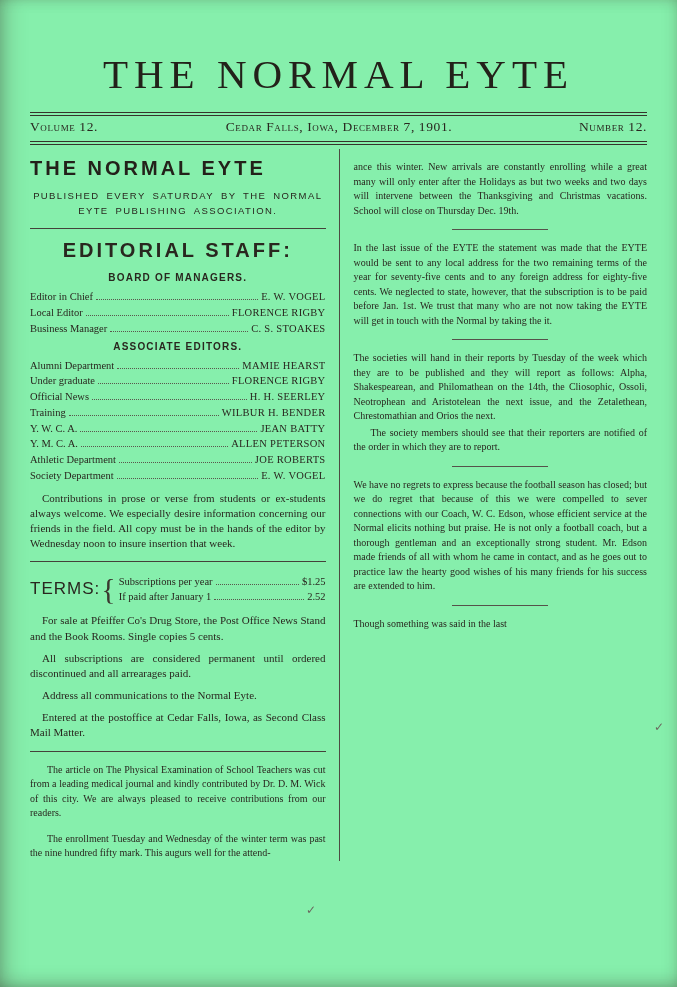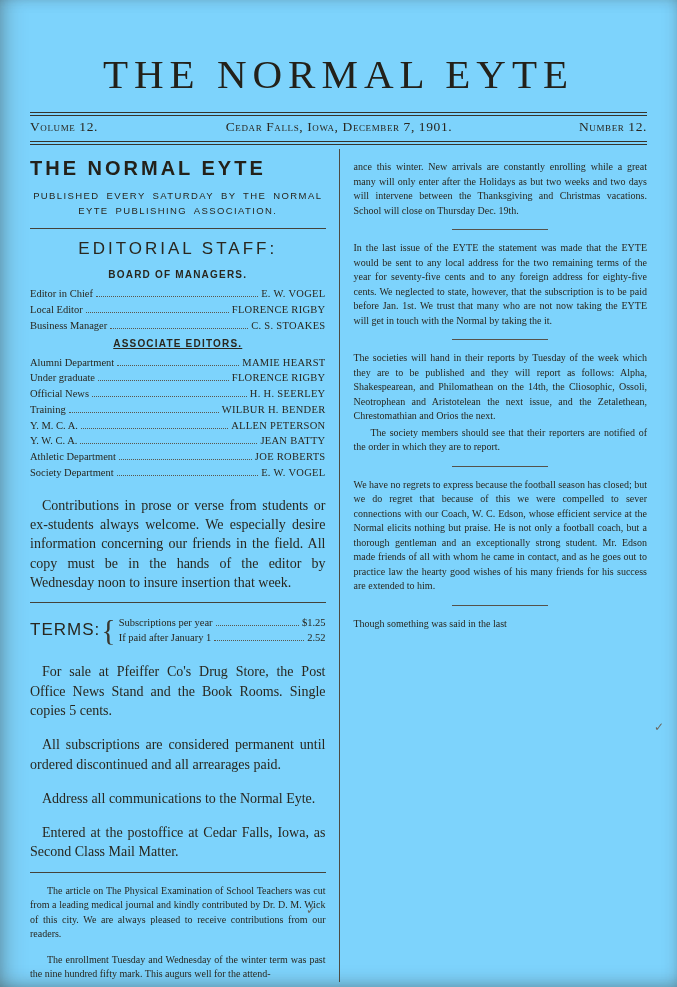--- a/index.html
+++ b/index.html
@@ -1,19 +1,19 @@
 <!DOCTYPE html>
 <html><head>
 <meta charset="utf-8">
 <style>
   * { margin:0; padding:0; box-sizing:border-box; }
   html,body { background:#d8d5cc; }
   .page {
     position:relative; width:677px; height:987px; margin:0 auto;
-    background:#7dd3fc; color:#29271f;
+    background:#86efac; color:#29271f;
     font-family:"Liberation Serif","DejaVu Serif",serif;
     overflow:hidden;
     box-shadow: inset 16px 0 24px -16px rgba(60,55,45,.5),
                 inset -10px 0 18px -14px rgba(60,55,45,.35),
                 inset 0 -14px 20px -14px rgba(60,55,45,.4),
                 inset 0 10px 16px -14px rgba(60,55,45,.25);
   }
   .masthead { padding-top:50px; text-align:center; }
   .masthead-title { font-size:41px; font-weight:normal; letter-spacing:6px; color:#23211a; }
   .rule-double { height:4px; border-top:1px solid #35332b; border-bottom:1px solid #35332b; margin:0 30px; }
@@ -24,32 +24,32 @@
   .columns { display:flex; margin:4px 30px 0; align-items:stretch; }
   .col { width:50%; }
   .col-left { padding-right:13px; }
   .col-right { padding-left:14px; border-left:1px solid #4d4b42; }
 
   .paper-title { font-family:"Liberation Sans",sans-serif; font-weight:bold; font-size:20px;
                  letter-spacing:3px; margin:8px 0 9px; color:#23211a; }
   .published { font-family:"Liberation Sans",sans-serif; font-size:9.5px; letter-spacing:1.4px;
                line-height:1.55; text-align:center; word-spacing:3px; }
   .rule { border-top:1px solid #44423a; margin:10px 0; }
-  .ed-staff-heading { font-family:"Liberation Sans",sans-serif; font-size:17px; font-weight:normal;
+  .ed-staff-heading { font-family:"Liberation Sans",sans-serif; font-size:20px; font-weight:bold;
                       letter-spacing:3px; text-align:center; margin:10px 0 10px; }
   .sub-heading { font-family:"Liberation Sans",sans-serif; font-size:10px; font-weight:bold;
                  letter-spacing:1.2px; text-align:center; margin:0 0 6px; }
   .staff-block { margin-bottom:4px; }
   .staff-row { display:flex; align-items:baseline; font-size:10.5px; line-height:1.5; }
   .staff-row .role { white-space:nowrap; }
   .staff-row .leader { flex:1; border-bottom:1px dotted #5a574d; margin:0 3px 3px; min-width:8px; }
   .staff-row .name { white-space:nowrap; letter-spacing:.3px; }
-  .assoc-heading { margin-top:0;text-decoration:underline; }
-
-  .small-note { font-size:14px; line-height:1.38; text-align:justify; text-indent:12px; margin-top:15px; }
+  .assoc-heading { margin-top:0; }
+
+  .small-note { font-size:11px; line-height:1.38; text-align:justify; text-indent:12px; margin-top:7px; }
   .terms { display:flex; align-items:center; margin-top:4px; }
   .terms-label { font-family:"Liberation Sans",sans-serif; font-size:17px; font-weight:normal;
                  letter-spacing:1px; white-space:nowrap; }
   .terms-brace { font-size:30px; font-weight:200; margin:0 3px 0 1px; color:#3a382f; }
   .terms-lines { flex:1; }
   .terms-line { display:flex; align-items:baseline; font-size:10.5px; line-height:1.5; }
   .terms-line .leader { flex:1; border-bottom:1px dotted #5a574d; margin:0 3px 3px; }
   .terms-line .price { white-space:nowrap; }
 
   .article { font-size:10px; line-height:1.45; text-align:justify; text-indent:17px; margin-top:11px; }
@@ -123,28 +123,28 @@
           <span class="role">Official News</span>
           <span class="leader"></span>
           <span class="name">H. H. SEERLEY</span>
         </div>
         <div class="staff-row">
           <span class="role">Training</span>
           <span class="leader"></span>
           <span class="name">WILBUR H. BENDER</span>
         </div>
         <div class="staff-row">
+          <span class="role">Y. W. C. A.</span>
+          <span class="leader"></span>
+          <span class="name">JEAN BATTY</span>
+        </div>
+        <div class="staff-row">
           <span class="role">Y. M. C. A.</span>
           <span class="leader"></span>
           <span class="name">ALLEN PETERSON</span>
-        </div>
-        <div class="staff-row">
-          <span class="role">Y. W. C. A.</span>
-          <span class="leader"></span>
-          <span class="name">JEAN BATTY</span>
         </div>
         <div class="staff-row">
           <span class="role">Athletic Department</span>
           <span class="leader"></span>
           <span class="name">JOE ROBERTS</span>
         </div>
         <div class="staff-row">
           <span class="role">Society Department</span>
           <span class="leader"></span>
           <span class="name">E. W. VOGEL</span>

